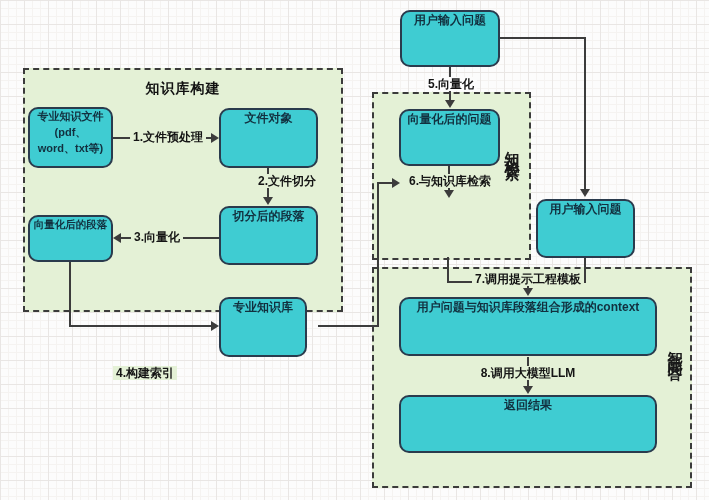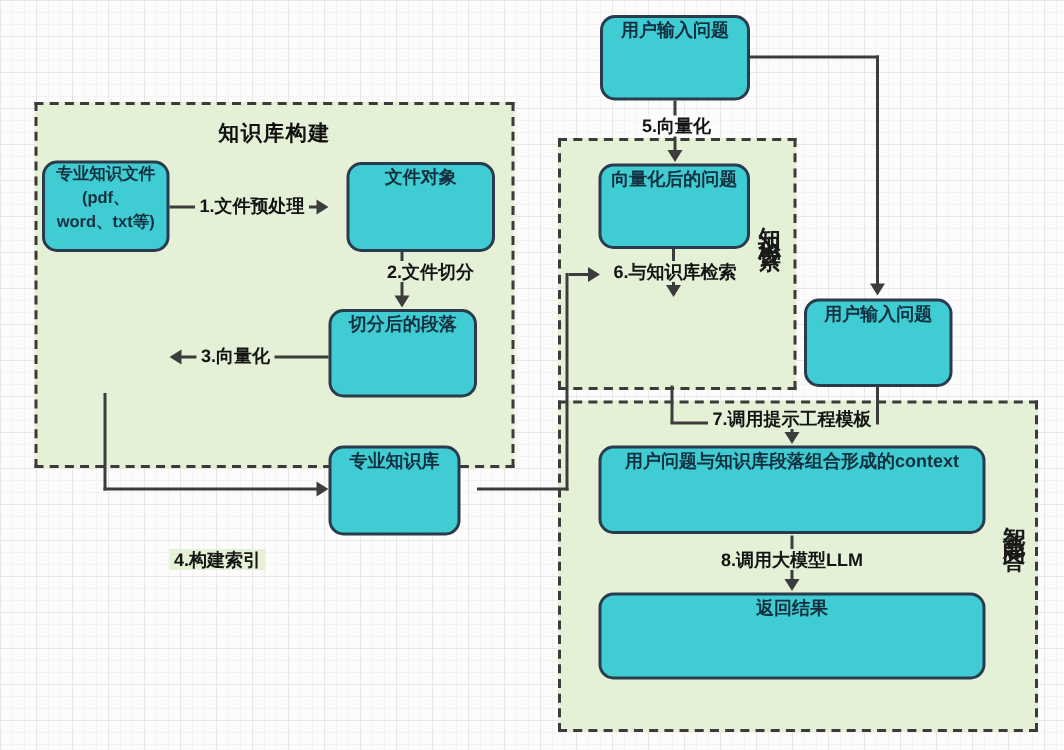--- a/index.html
+++ b/index.html
@@ -123,28 +123,31 @@
   <div class="edge-label" style="left:450px;top:174px;">6.与知识库检索</div>
   <div class="edge-label" style="left:528px;top:272px;">7.调用提示工程模板</div>
   <div class="edge-label" style="left:528px;top:366px;">8.调用大模型LLM</div>
 
   <div class="node" style="left:28px;top:107px;width:85px;height:61px;font-size:11px;line-height:1.45;">
     <div>专业知识文件</div>
     <div>(pdf、</div>
     <div>word、txt等)</div>
   </div>
 
-  <div class="node" style="left:219px;top:108px;width:99px;height:60px;font-size:12px;margin-left:12px;">
+  <div class="node" style="left:219px;top:108px;width:99px;height:60px;font-size:12px;">
     <span>文件对象</span>
   </div>
 
   <div class="node" style="left:219px;top:206px;width:99px;height:59px;font-size:12px;">
     <span>切分后的段落</span>
   </div>
 
+  <div class="node" style="left:28px;top:215px;width:85px;height:47px;font-size:10.5px;">
+    <span>向量化后的段落</span>
+  </div>
 
   <div class="node" style="left:219px;top:297px;width:88px;height:60px;font-size:12px;">
     <span>专业知识库</span>
   </div>
 
   <div class="node" style="left:400px;top:10px;width:100px;height:57px;font-size:12px;">
     <span>用户输入问题</span>
   </div>
 
   <div class="node" style="left:399px;top:109px;width:101px;height:57px;font-size:12px;">

